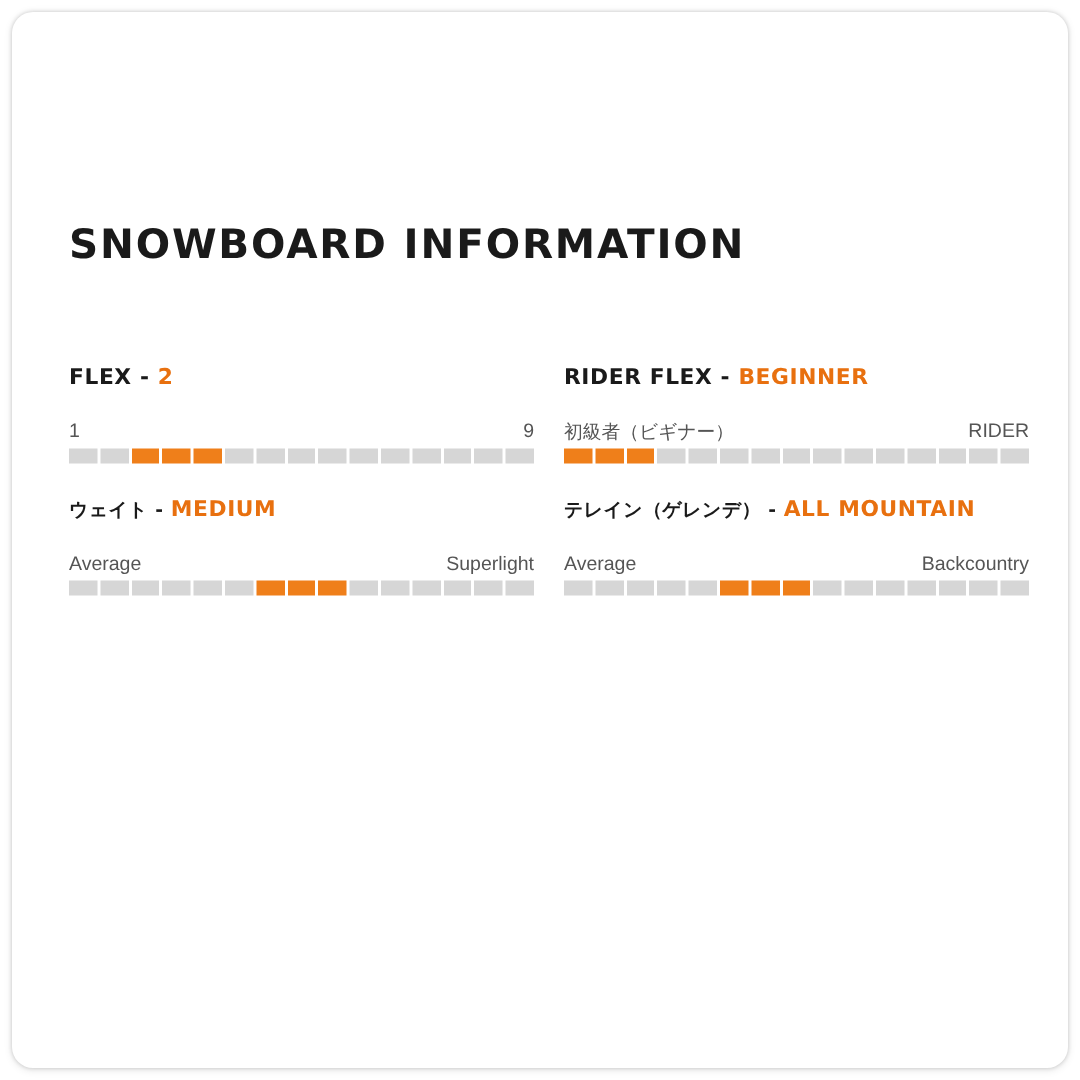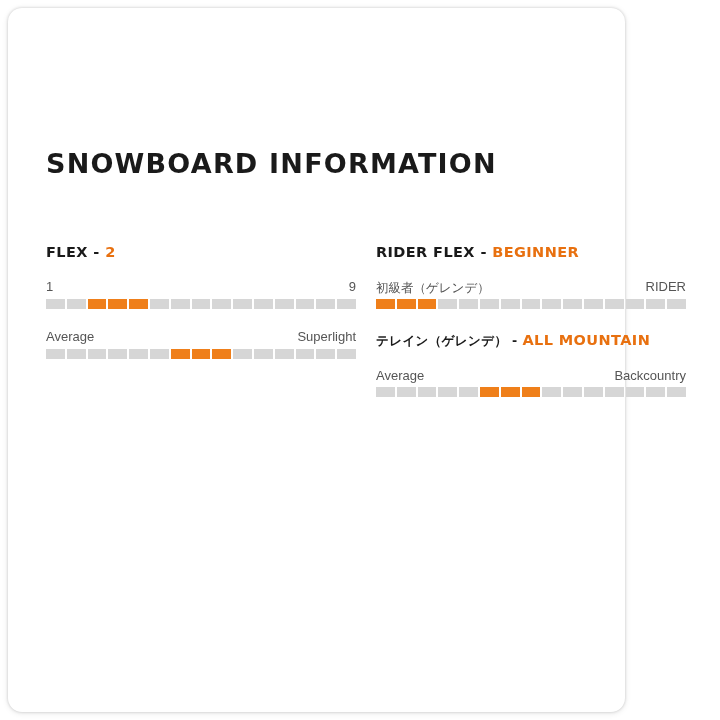--- a/index.html
+++ b/index.html
@@ -17,21 +17,21 @@
     position: relative;
     width: 720px;
     height: 720px;
     background: #ffffff;
     box-sizing: border-box;
   }
   .card {
     position: absolute;
     left: 8px;
     top: 8px;
-    width: 617px;
+    width: 704px;
     height: 704px;
     background: #ffffff;
     border-radius: 14px;
     box-shadow: 0 0 3px rgba(0,0,0,0.18), 0 1px 6px rgba(0,0,0,0.10);
     box-sizing: border-box;
     padding-left: 32px;
   }
   .content {
     position: absolute;
     left: 38px;
@@ -132,21 +132,21 @@
               <span class="seg"></span>
               <span class="seg"></span>
               <span class="seg"></span>
               <span class="seg"></span>
             </div>
         </div>
 
         <div class="block">
           <div class="block-head"><span>RIDER FLEX - </span><span class="val">BEGINNER</span></div>
           <div class="scale-labels">
-            <span class="lbl-left jp">初級者（ゲレンデ）</span>
+            <span class="lbl-left jp">初級者（ビギナー）</span>
             <span class="lbl-right">RIDER</span>
           </div>
           <div class="bar">
               <span class="seg on"></span>
               <span class="seg on"></span>
               <span class="seg on"></span>
               <span class="seg"></span>
               <span class="seg"></span>
               <span class="seg"></span>
               <span class="seg"></span>
@@ -155,20 +155,21 @@
               <span class="seg"></span>
               <span class="seg"></span>
               <span class="seg"></span>
               <span class="seg"></span>
               <span class="seg"></span>
               <span class="seg"></span>
             </div>
         </div>
 
         <div class="block">
+          <div class="block-head"><span class="jp">ウェイト - </span><span class="val">MEDIUM</span></div>
           <div class="scale-labels">
             <span class="lbl-left">Average</span>
             <span class="lbl-right">Superlight</span>
           </div>
           <div class="bar">
               <span class="seg"></span>
               <span class="seg"></span>
               <span class="seg"></span>
               <span class="seg"></span>
               <span class="seg"></span>

